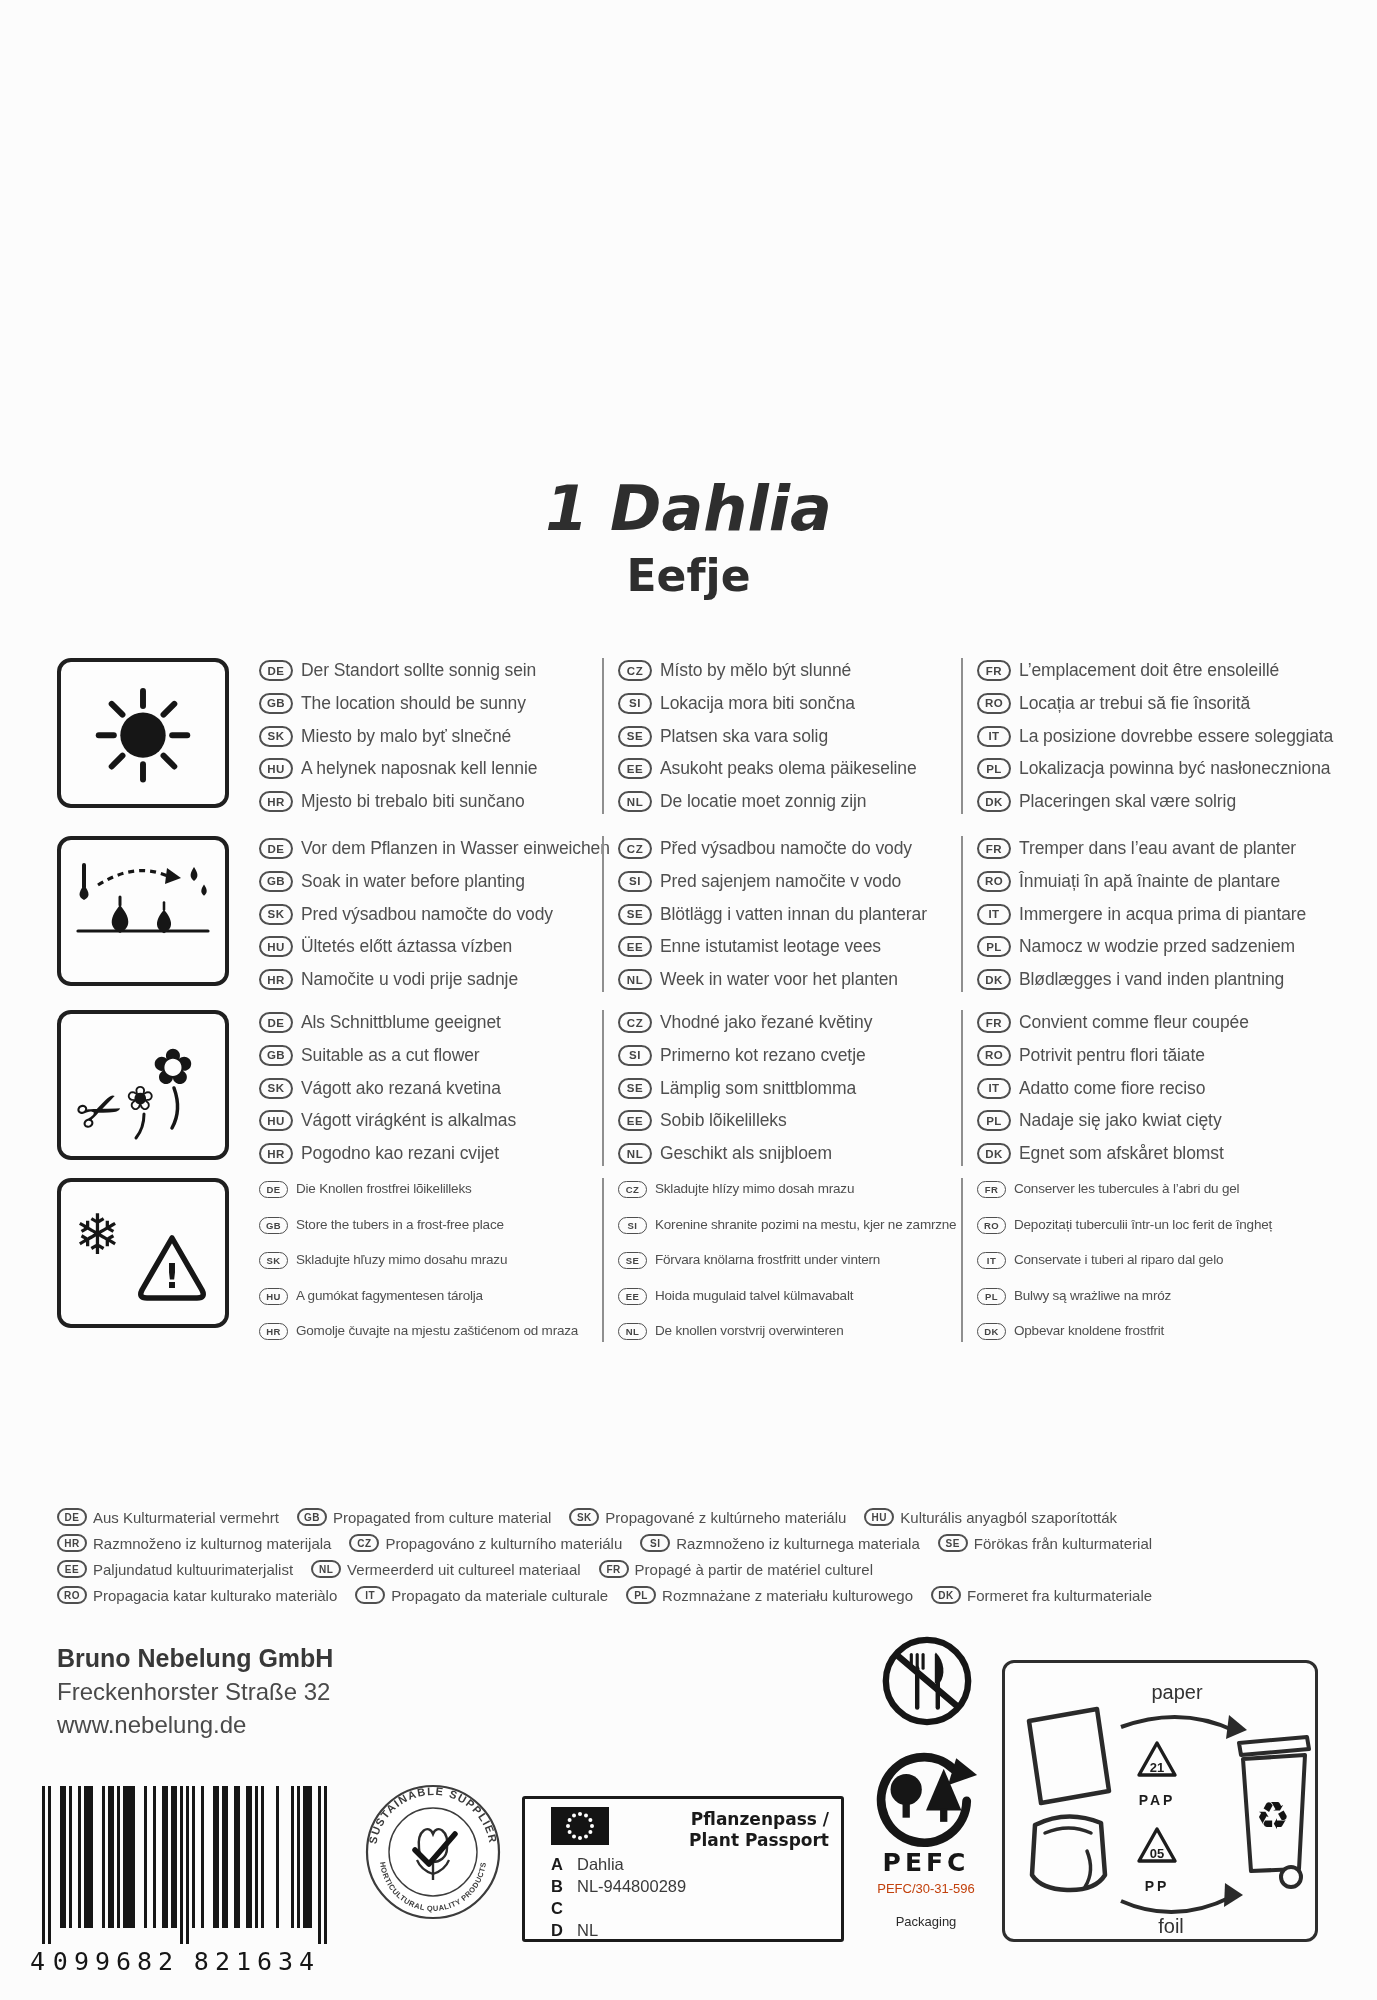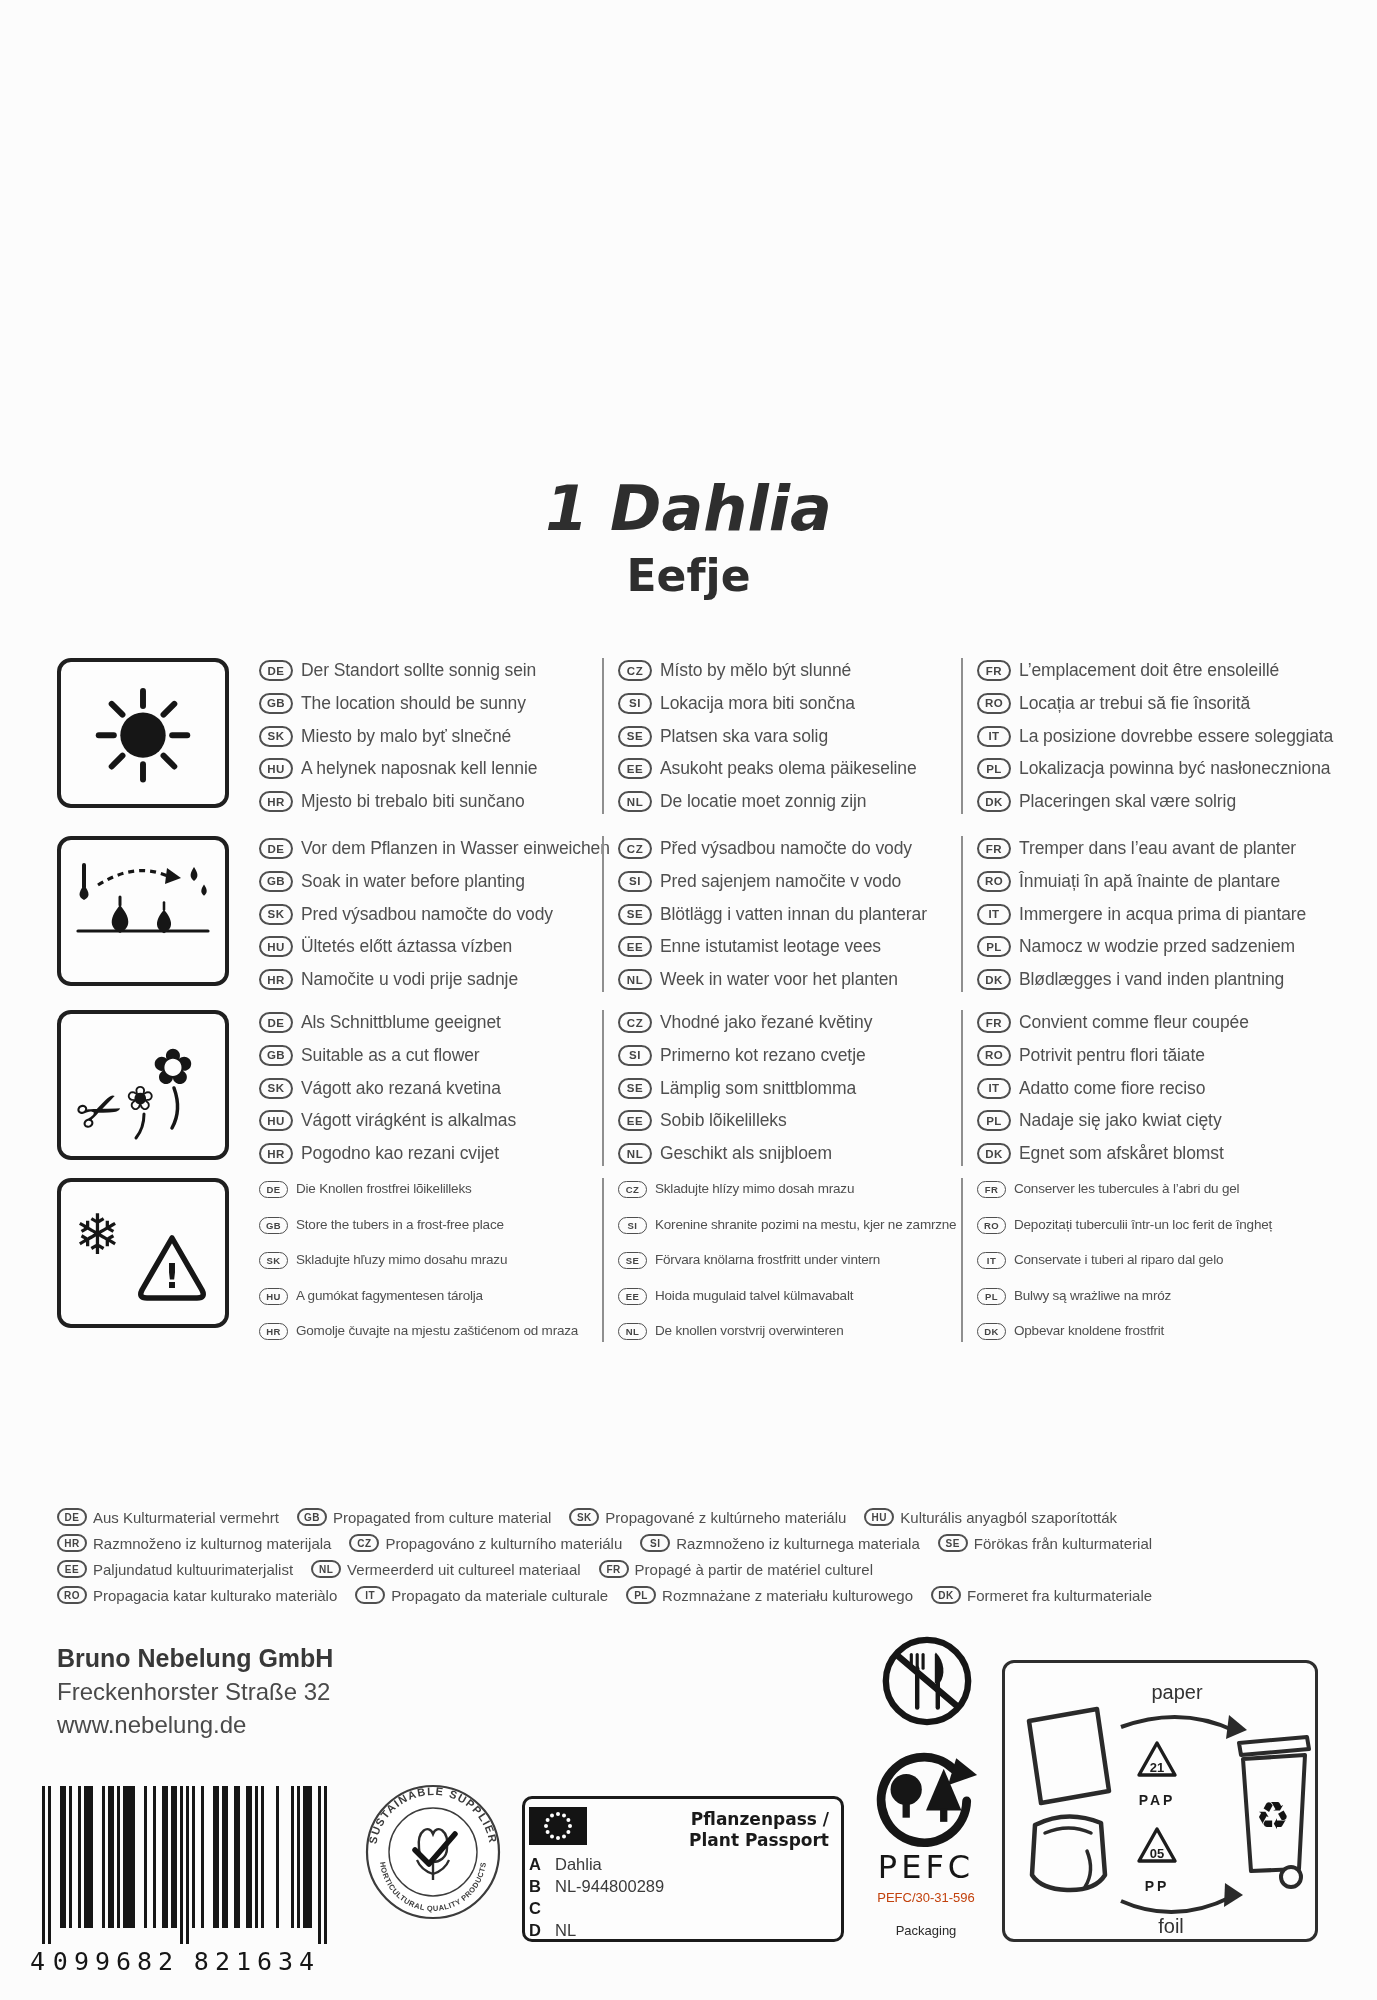--- a/index.html
+++ b/index.html
@@ -39,31 +39,31 @@
   
   .barcode{position:absolute;left:28px;top:1786px;}
   .bc-d{font-family:"DejaVu Sans Mono",monospace;font-size:25px;fill:#161616;}
   .bc-mid{letter-spacing:6px;}
   
   .emblem{position:absolute;left:358px;top:1764px;}
   .arc1{font-size:11px;font-weight:bold;letter-spacing:1.4px;fill:#3a3a3a;}
   .arc2{font-size:7.5px;font-weight:bold;letter-spacing:.5px;fill:#3a3a3a;}
   
   .passport{position:absolute;left:522px;top:1796px;width:322px;height:146px;box-sizing:border-box;
-            border:3px solid #1b1b1b;border-radius:10px;padding:8px 4px;background:#fdfdfd;}
+            border:3px solid #1b1b1b;border-radius:3px;padding:8px 26px;background:#fdfdfd;}
   .pp-title{position:absolute;right:12px;top:10px;text-align:right;font-weight:bold;
             color:#1a1a1a;font-size:17px;line-height:21px;font-family:"DejaVu Sans",sans-serif;}
   .pp-rows{margin-top:8px;}
   .pp-row{display:flex;height:22px;align-items:center;font-size:16.5px;}
   .pp-l{font-weight:bold;color:#1a1a1a;width:26px;flex:none;}
   .pp-v{color:#3a3a3a;}
   
   .nofood{position:absolute;left:878px;top:1632px;}
   .pefc{position:absolute;left:854px;top:1752px;width:144px;text-align:center;color:#161616;}
-  .pefc-name{font-family:"DejaVu Sans",sans-serif;font-size:32px;font-weight:normal;
+  .pefc-name{font-family:"DejaVu Sans",sans-serif;font-size:25px;font-weight:bold;
              letter-spacing:4px;margin-top:-2px;}
   .pefc-code{font-size:13px;margin-top:4px;color:#c2410c;}
   .pefc-cap{font-size:13px;margin-top:18px;color:#2b2b2b;}
   
   .recycle{position:absolute;left:1002px;top:1660px;width:316px;height:282px;box-sizing:border-box;
            border:3px solid #2e2e2e;border-radius:12px;background:#fdfdfd;}
   .rc-label{font-size:20px;fill:#333;}
   .rc-code{font-size:13px;font-weight:bold;fill:#1d1d1d;}
   .rc-mat{font-size:14px;font-weight:bold;letter-spacing:3px;fill:#1d1d1d;}
   svg{display:block;}

